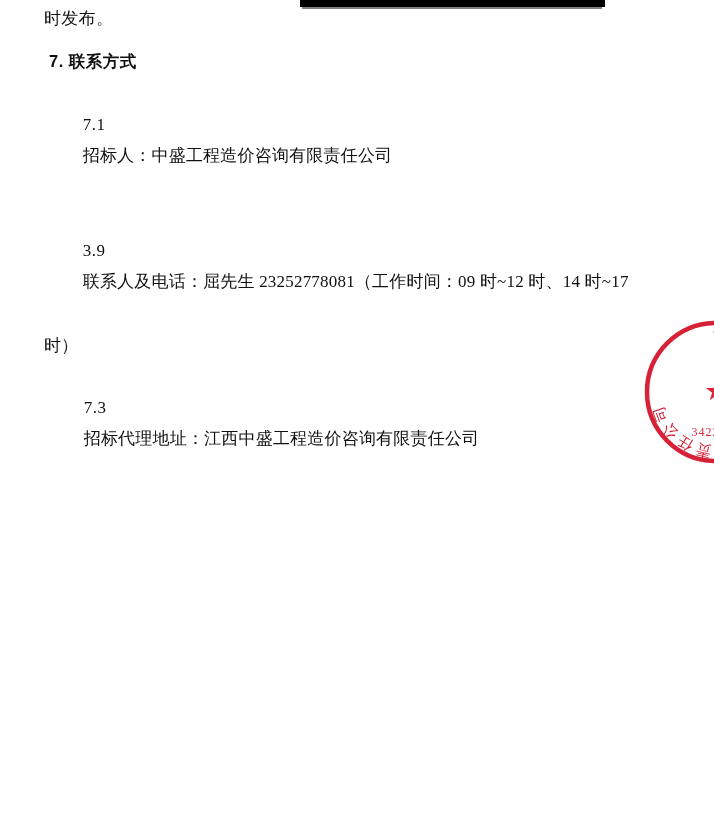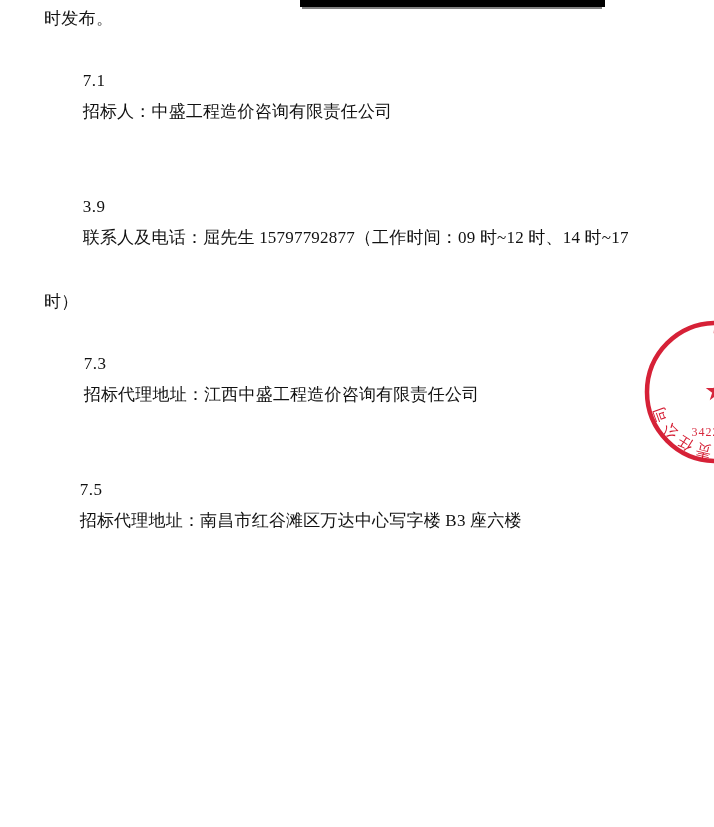--- a/index.html
+++ b/index.html
@@ -104,42 +104,42 @@
 
 <div class="page">
 
   <div class="scan-bar"></div>
   <div class="scan-bar2"></div>
 
   <div class="content">
 
     <p class="line-top">时发布。</p>
 
+    <div class="section-heading">
+      <span>7.</span>
+      <span>联系方式</span>
+    </div>
 
     <p class="item i1">
       <span class="num">7.1</span>
       <span>招标人：</span><span>中盛工程造价咨询有限责任公司</span>
     </p>
 
     <p class="item i2">
       <span class="num">3.9</span>
-      <span>联系人及电话：</span><span>屈先生 15797792877（工作时间：09 时~12 时、14 时~17</span>
+      <span>联系人及电话：</span><span>屈先生 23252778081（工作时间：09 时~12 时、14 时~17</span>
     </p>
     <p class="wrap-line">时）</p>
 
     <p class="item i3">
       <span class="num">7.3</span>
       <span>招标代理地址：</span><span>江西中盛工程造价咨询有限责任公司</span>
     </p>
 
 
-    <p class="item i5">
-      <span class="num">7.5</span>
-      <span>招标代理地址：</span><span>南昌市红谷滩区万达中心写字楼 B3 座六楼</span>
-    </p>
 
   </div>
 
   <div class="seal">
     <svg width="148" height="148" viewBox="0 0 148 148" xmlns="http://www.w3.org/2000/svg">
       <defs>
         <path id="ringpath" d="M 74,74 m -55,0 a 55,55 0 1,1 110,0 a 55,55 0 1,1 -110,0"></path>
       </defs>
       <circle cx="74" cy="74" r="69" fill="none" stroke="#d0021b" stroke-width="4.5" opacity="0.88"></circle>
       <text font-family="'Liberation Serif', serif" font-size="15" fill="#d0021b" opacity="0.9" letter-spacing="3">

